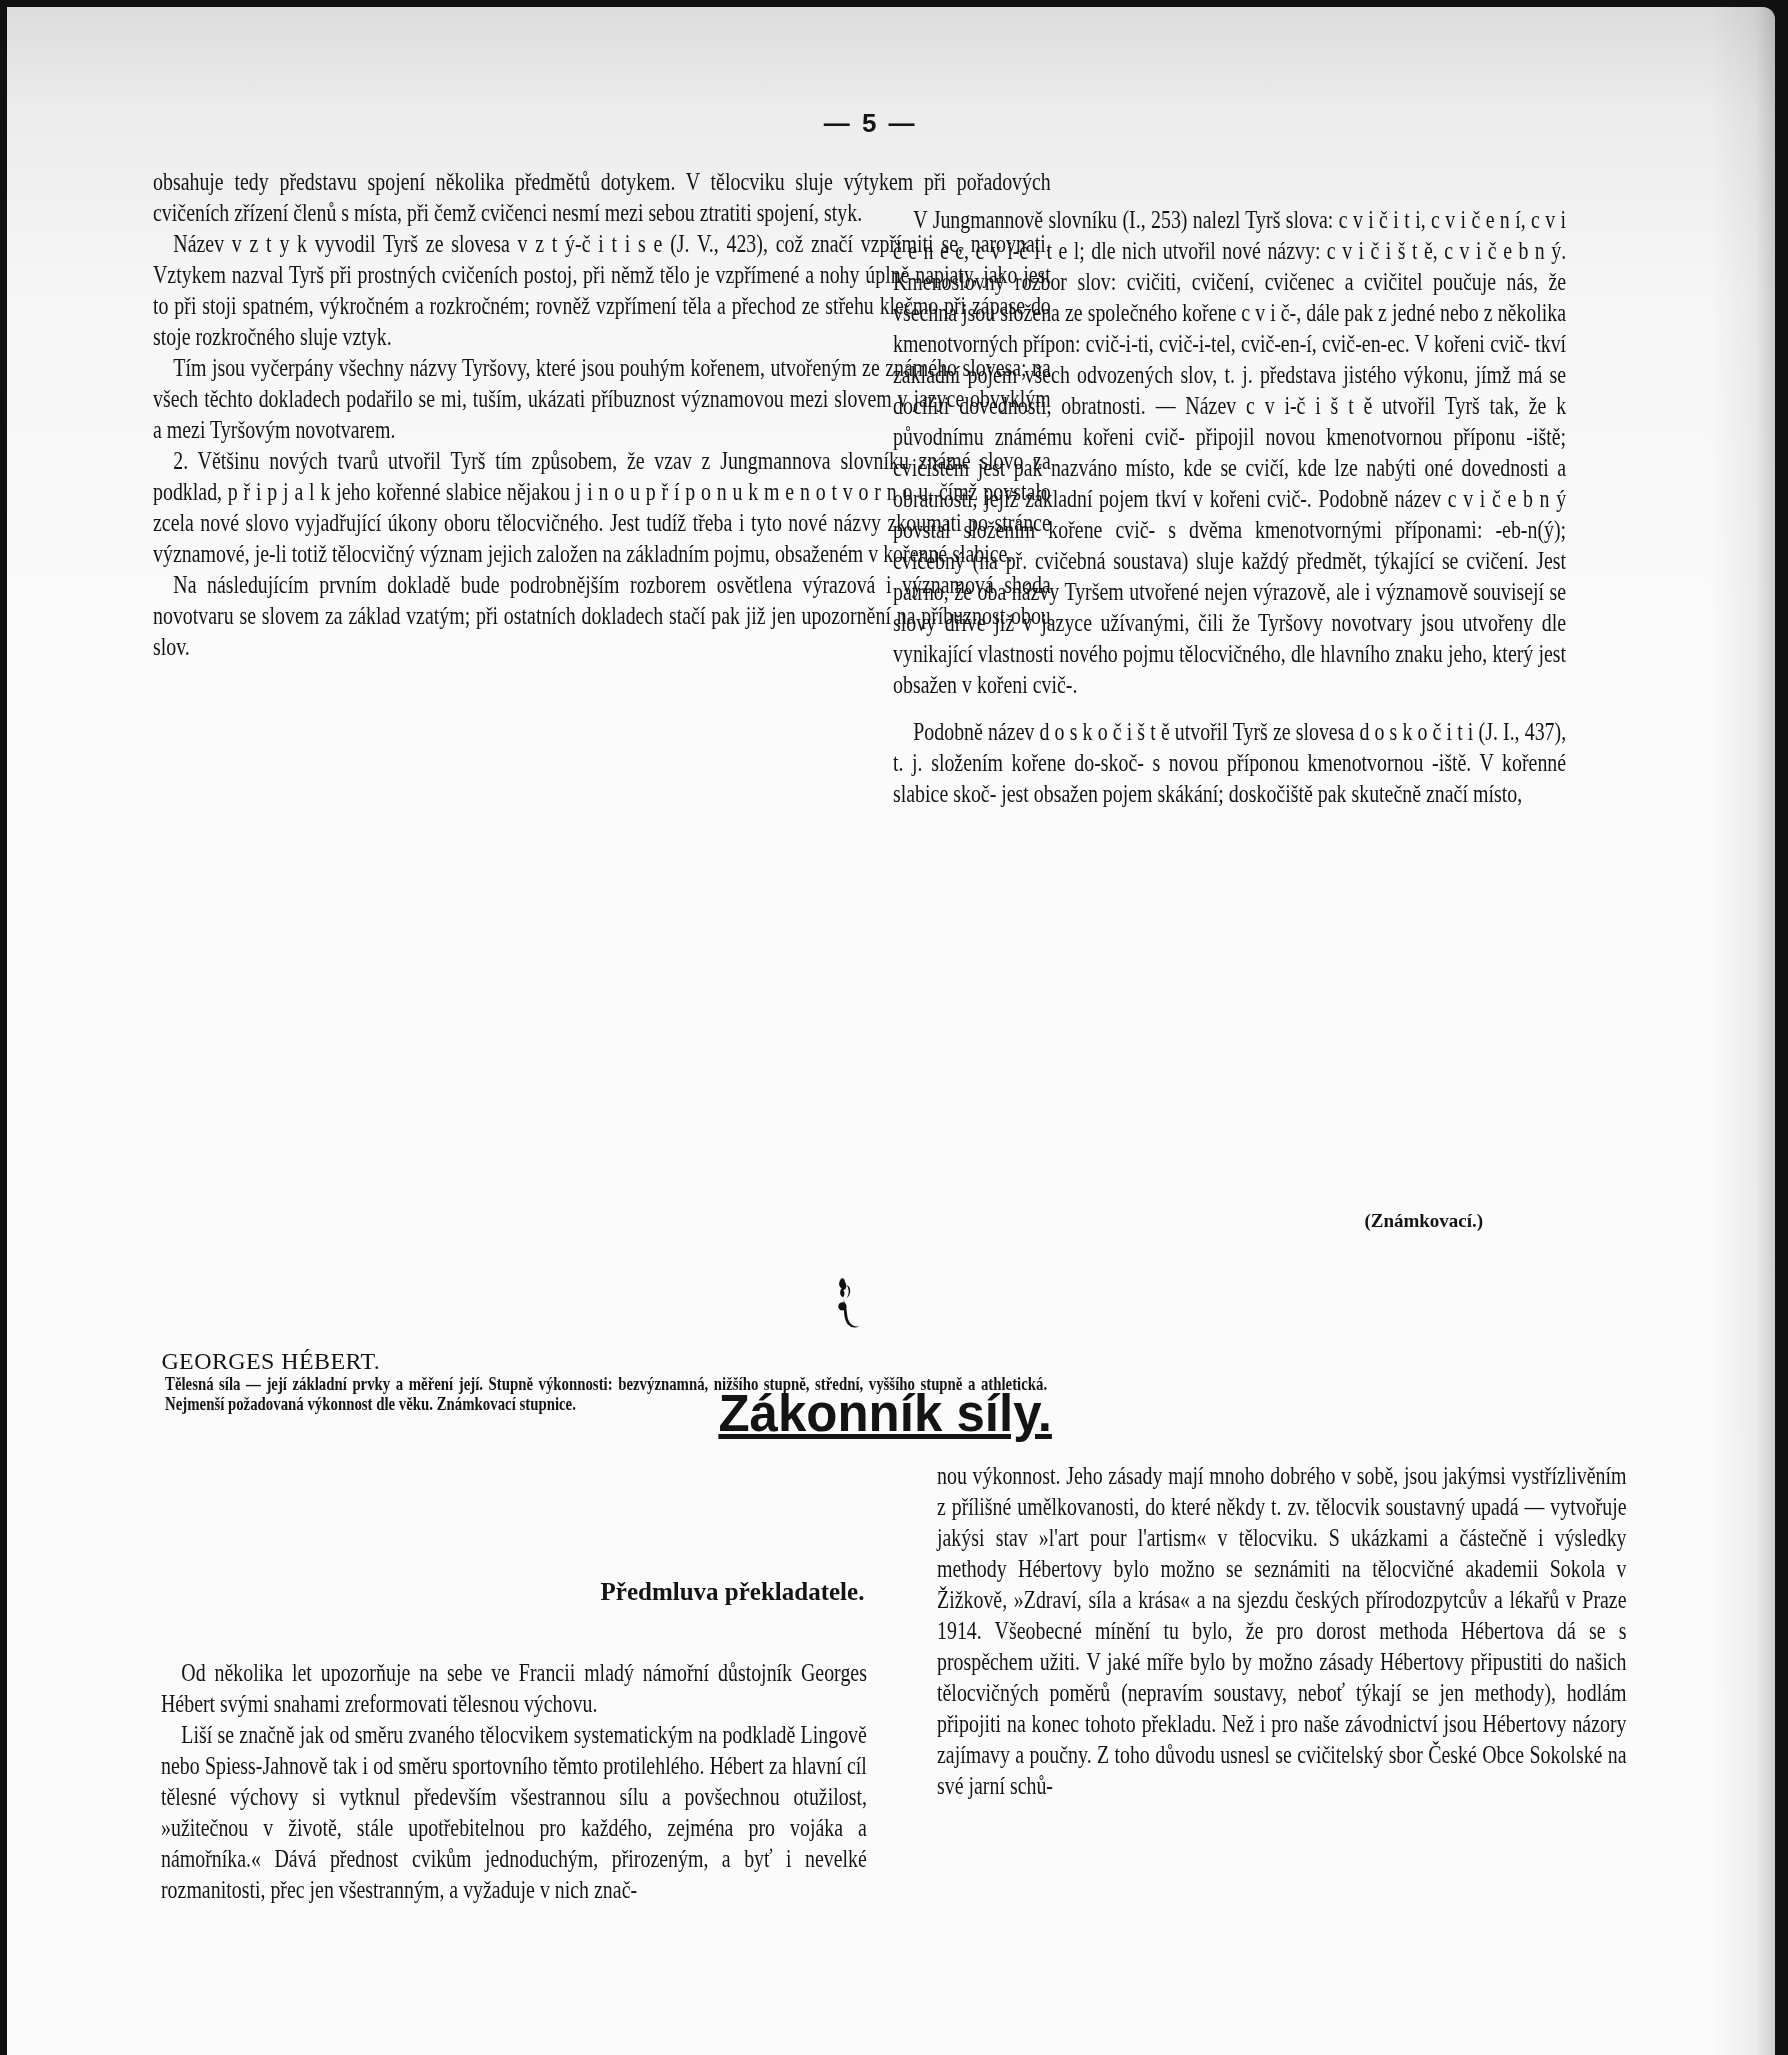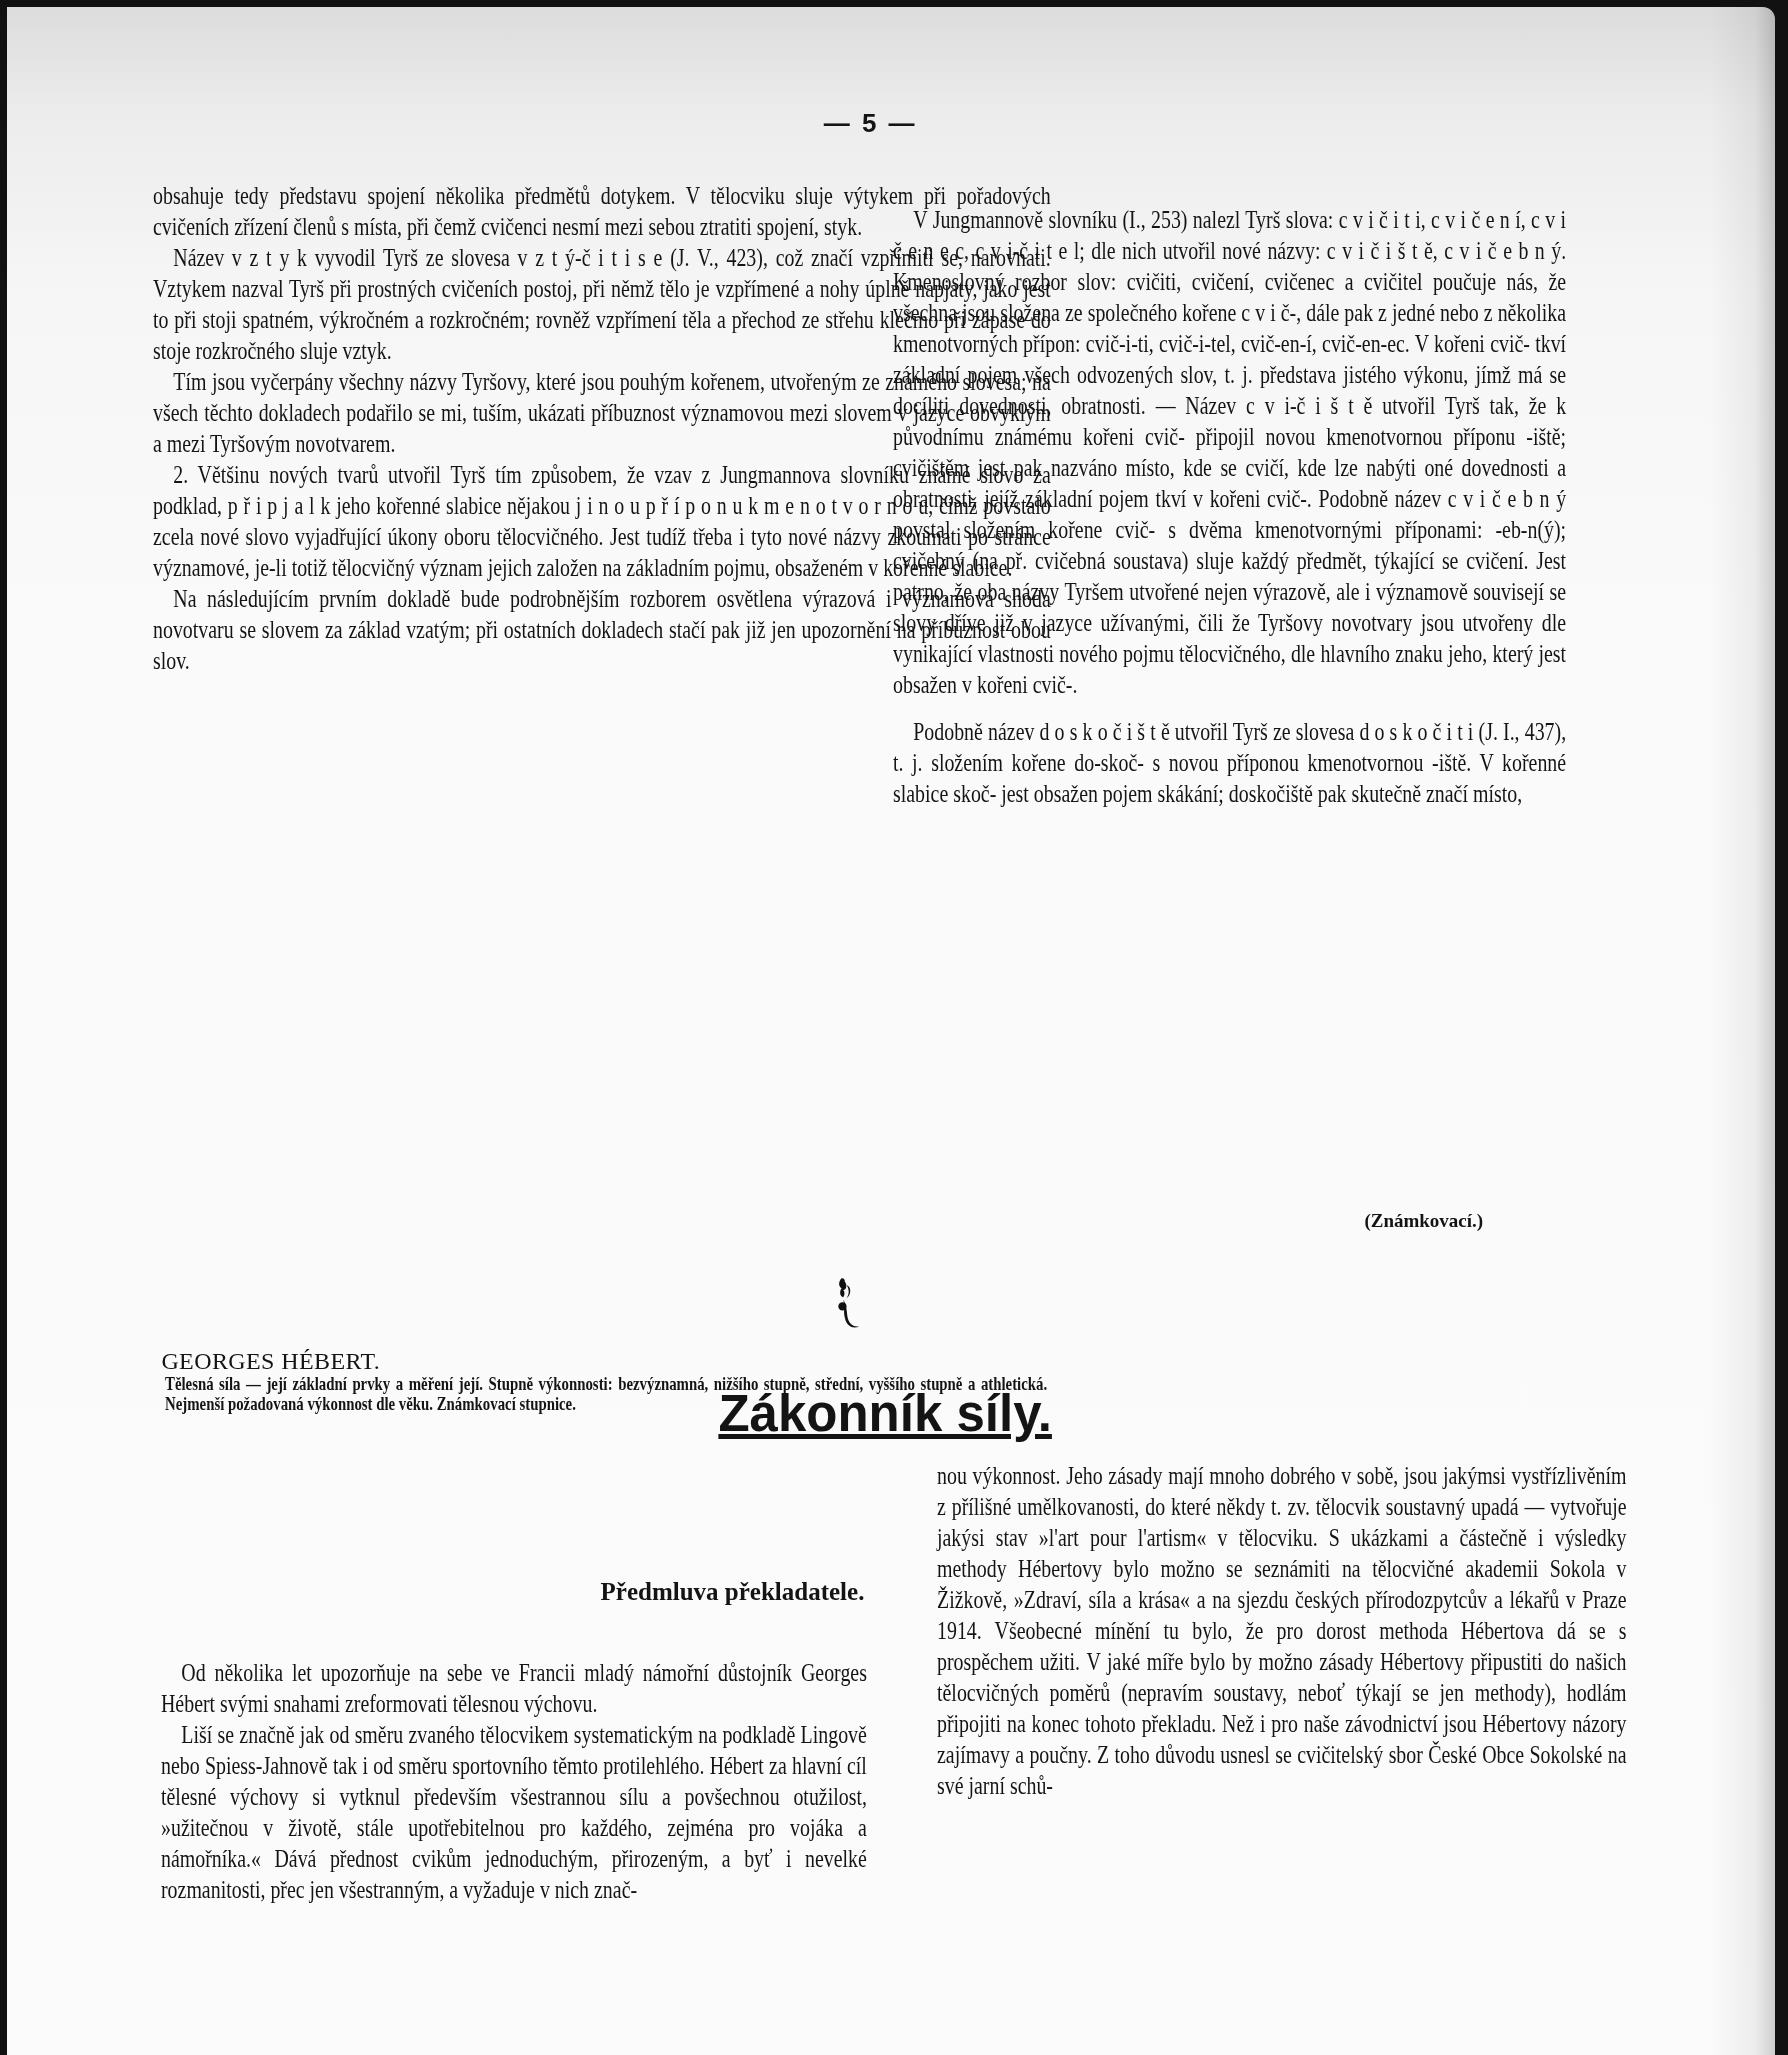--- a/index.html
+++ b/index.html
@@ -28,21 +28,21 @@
   .col {
     position: absolute;
     font-size: 25.5px; line-height: 31px;
     text-align: justify;
     font-stretch: condensed;
   }
   .col p { margin: 0; text-indent: 26px; }
   .col p.noindent { text-indent: 0; }
   
   .squeeze { transform: scaleX(0.78); transform-origin: left top; }
-  .top-left  { left: 146px;  top: 173px;  width: 898px; }
+  .top-left  { left: 146px;  top: 159px;  width: 898px; }
   .top-right { left: 886px; top: 173px;  width: 874px; margin-top: 24px; }
   .bot-left  { left: 154px;  top: 1618px; width: 894px; margin-top: 32px; }
   .bot-right { left: 886px; top: 1453px; width: 874px; margin-left: 44px; }
   .abstract {
     position: absolute; left: 158px; top: 1367px; width: 884px;
     font-size: 19px; line-height: 19.3px; font-weight: bold; text-align: justify;
   }
   .abstract .inner { transform: scaleX(0.78); transform-origin: left top; width: 884px; }
   .preface-head {
     position: absolute; left: 156px; top: 1571px; width: 701px; text-align: right;

